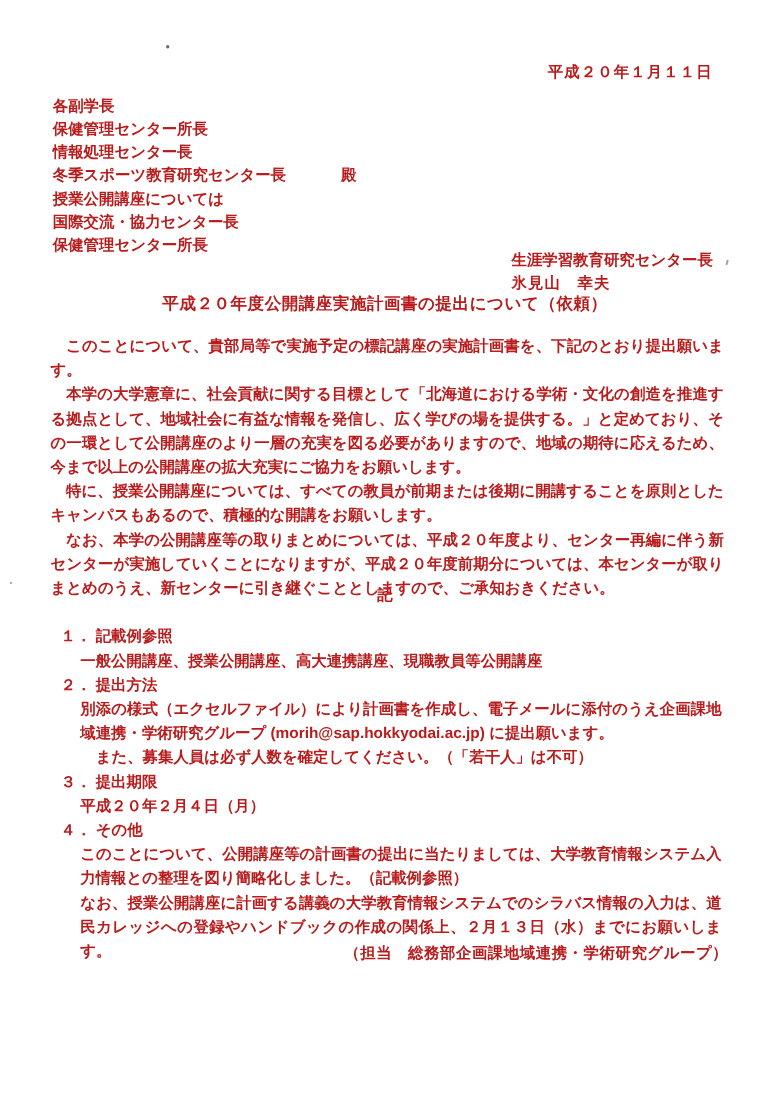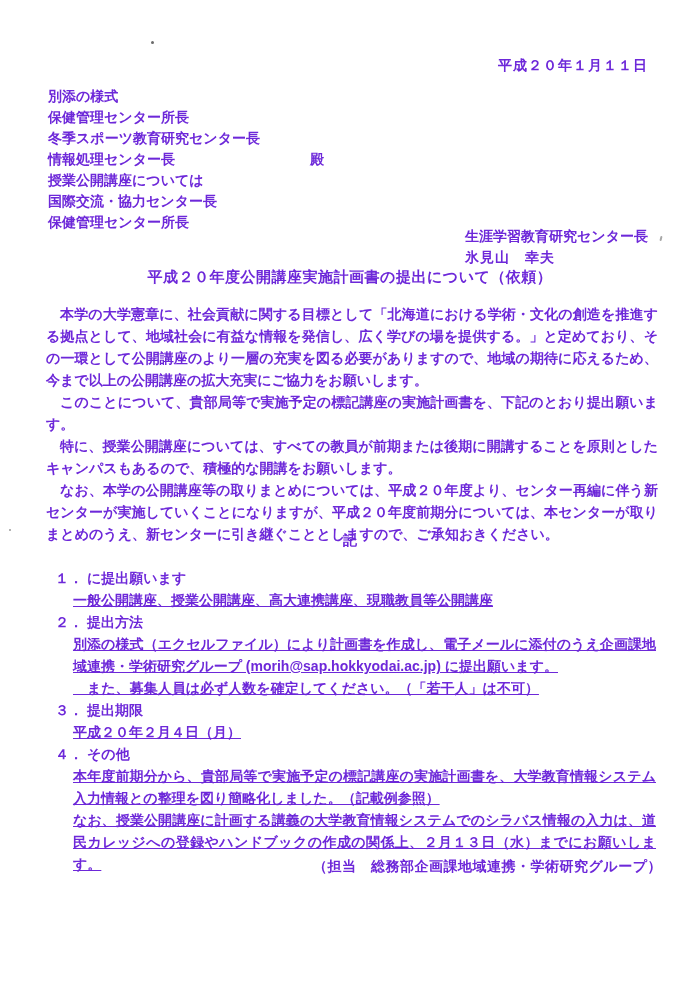--- a/index.html
+++ b/index.html
@@ -1,21 +1,21 @@
 <!DOCTYPE html>
 <html lang="ja"><head>
 <meta charset="utf-8">
 <style>
   html,body{margin:0;padding:0;background:#e8e8e8;}
   .sheet{
     position:relative;
     width:700px;height:1000px;
     margin:0 auto;
     background:#ffffff;
-    color:#6d28d9;
+    color:#b91c1c;
     font-family:"Liberation Sans","DejaVu Sans",sans-serif;
     font-weight:600;
     font-size:14px;
     line-height:22px;
     overflow:hidden;
   }
   .date{
     position:absolute;top:54px;right:52px;
     letter-spacing:1px;
   }
@@ -45,21 +45,21 @@
     position:absolute;top:529px;left:0;width:700px;
     text-align:center;
   }
   .items{
     position:absolute;top:567px;left:55px;width:601px;
   }
   .item-title-row{white-space:nowrap;}
   .item-number{margin-right:4px;}
   .item-line{
     padding-left:18px;
-    text-align:justify;text-justify:inter-character;text-decoration:underline;
+    text-align:justify;text-justify:inter-character;
   }
   .contact{
     position:absolute;top:855px;right:38px;
     letter-spacing:0.5px;
     margin-left:40px;
   }
   
   .speck{position:absolute;background:#6a6a6a;border-radius:50%;}
   .speck-1{left:151px;top:41px;width:3px;height:3px;}
   .speck-2{left:9px;top:529px;width:2px;height:2px;background:#9a9a9a;}
@@ -70,51 +70,51 @@
 
 <div class="sheet">
 
   <div class="speck speck-1"></div>
   <div class="speck speck-2"></div>
   <div class="speck speck-3"></div>
 
   <div class="date">平成２０年１月１１日</div>
 
   <div class="recipients">
-    <div class="recipient">別添の様式</div>
+    <div class="recipient">各副学長</div>
     <div class="recipient">保健管理センター所長</div>
+    <div class="recipient">情報処理センター長</div>
     <div class="recipient">冬季スポーツ教育研究センター長</div>
-    <div class="recipient">情報処理センター長</div>
     <div class="recipient">授業公開講座については</div>
     <div class="recipient">国際交流・協力センター長</div>
     <div class="recipient">保健管理センター所長</div>
     <span class="honorific">殿</span>
   </div>
 
   <div class="sender">
     <div class="sender-title">生涯学習教育研究センター長</div>
     <div class="sender-name">氷見山　幸夫</div>
   </div>
 
   <div class="subject">平成２０年度公開講座実施計画書の提出について（依頼）</div>
 
   <div class="body-text">
+    <p>　このことについて、貴部局等で実施予定の標記講座の実施計画書を、下記のとおり提出願います。</p>
     <p>　本学の大学憲章に、社会貢献に関する目標として「北海道における学術・文化の創造を推進する拠点として、地域社会に有益な情報を発信し、広く学びの場を提供する。」と定めており、その一環として公開講座のより一層の充実を図る必要がありますので、地域の期待に応えるため、今まで以上の公開講座の拡大充実にご協力をお願いします。</p>
-    <p>　このことについて、貴部局等で実施予定の標記講座の実施計画書を、下記のとおり提出願います。</p>
     <p>　特に、授業公開講座については、すべての教員が前期または後期に開講することを原則としたキャンパスもあるので、積極的な開講をお願いします。</p>
     <p>　なお、本学の公開講座等の取りまとめについては、平成２０年度より、センター再編に伴う新センターが実施していくことになりますが、平成２０年度前期分については、本センターが取りまとめのうえ、新センターに引き継ぐこととしますので、ご承知おきください。</p>
   </div>
 
   <div class="record-marker">記</div>
 
   <div class="items">
 
     <div class="item">
       <div class="item-title-row">
-        <span class="item-number">１．</span><span>に提出願います</span>
+        <span class="item-number">１．</span><span>記載例参照</span>
       </div>
       <div class="item-line">一般公開講座、授業公開講座、高大連携講座、現職教員等公開講座</div>
     </div>
 
     <div class="item">
       <div class="item-title-row">
         <span class="item-number">２．</span><span>提出方法</span>
       </div>
       <div class="item-line">別添の様式（エクセルファイル）により計画書を作成し、電子メールに添付のうえ企画課地域連携・学術研究グループ (morih@sap.hokkyodai.ac.jp) に提出願います。</div>
       <div class="item-line">　また、募集人員は必ず人数を確定してください。（「若干人」は不可）</div>
@@ -124,21 +124,21 @@
       <div class="item-title-row">
         <span class="item-number">３．</span><span>提出期限</span>
       </div>
       <div class="item-line">平成２０年２月４日（月）</div>
     </div>
 
     <div class="item">
       <div class="item-title-row">
         <span class="item-number">４．</span><span>その他</span>
       </div>
-      <div class="item-line">本年度前期分から、貴部局等で実施予定の標記講座の実施計画書を、大学教育情報システム入力情報との整理を図り簡略化しました。（記載例参照）</div>
+      <div class="item-line">このことについて、公開講座等の計画書の提出に当たりましては、大学教育情報システム入力情報との整理を図り簡略化しました。（記載例参照）</div>
       <div class="item-line">なお、授業公開講座に計画する講義の大学教育情報システムでのシラバス情報の入力は、道民カレッジへの登録やハンドブックの作成の関係上、２月１３日（水）までにお願いします。</div>
     </div>
 
   </div>
 
   <div class="contact">（担当　総務部企画課地域連携・学術研究グループ）</div>
 
 </div>
 
 </body></html>

